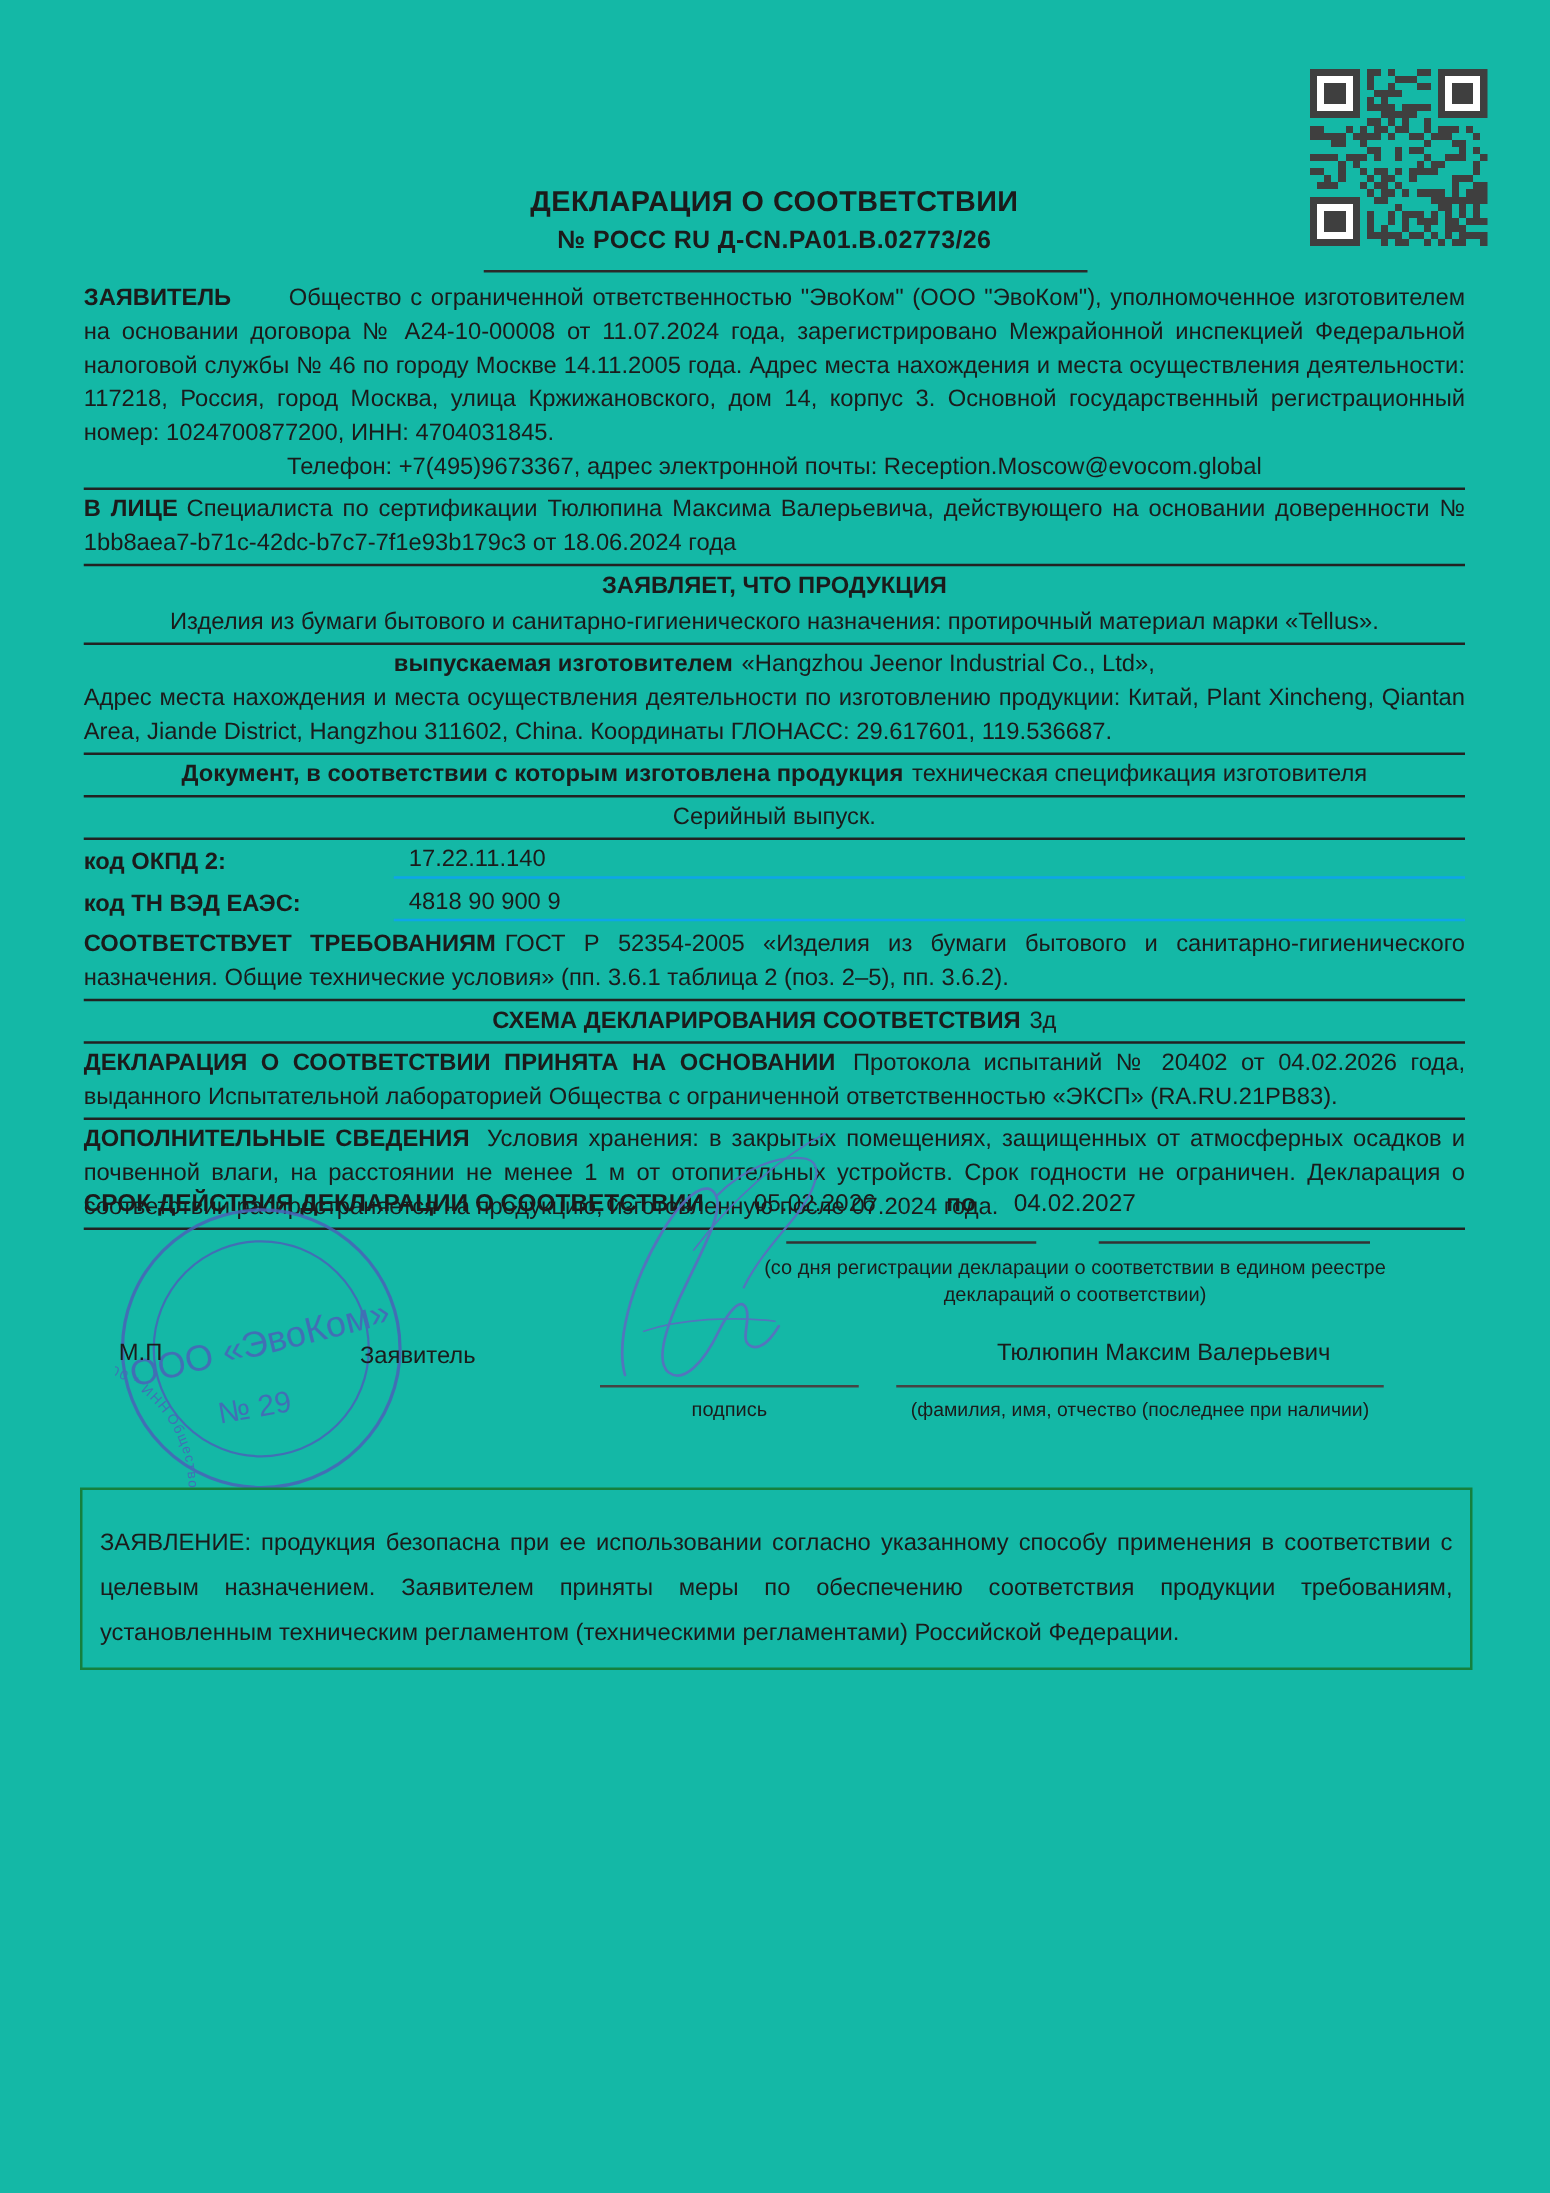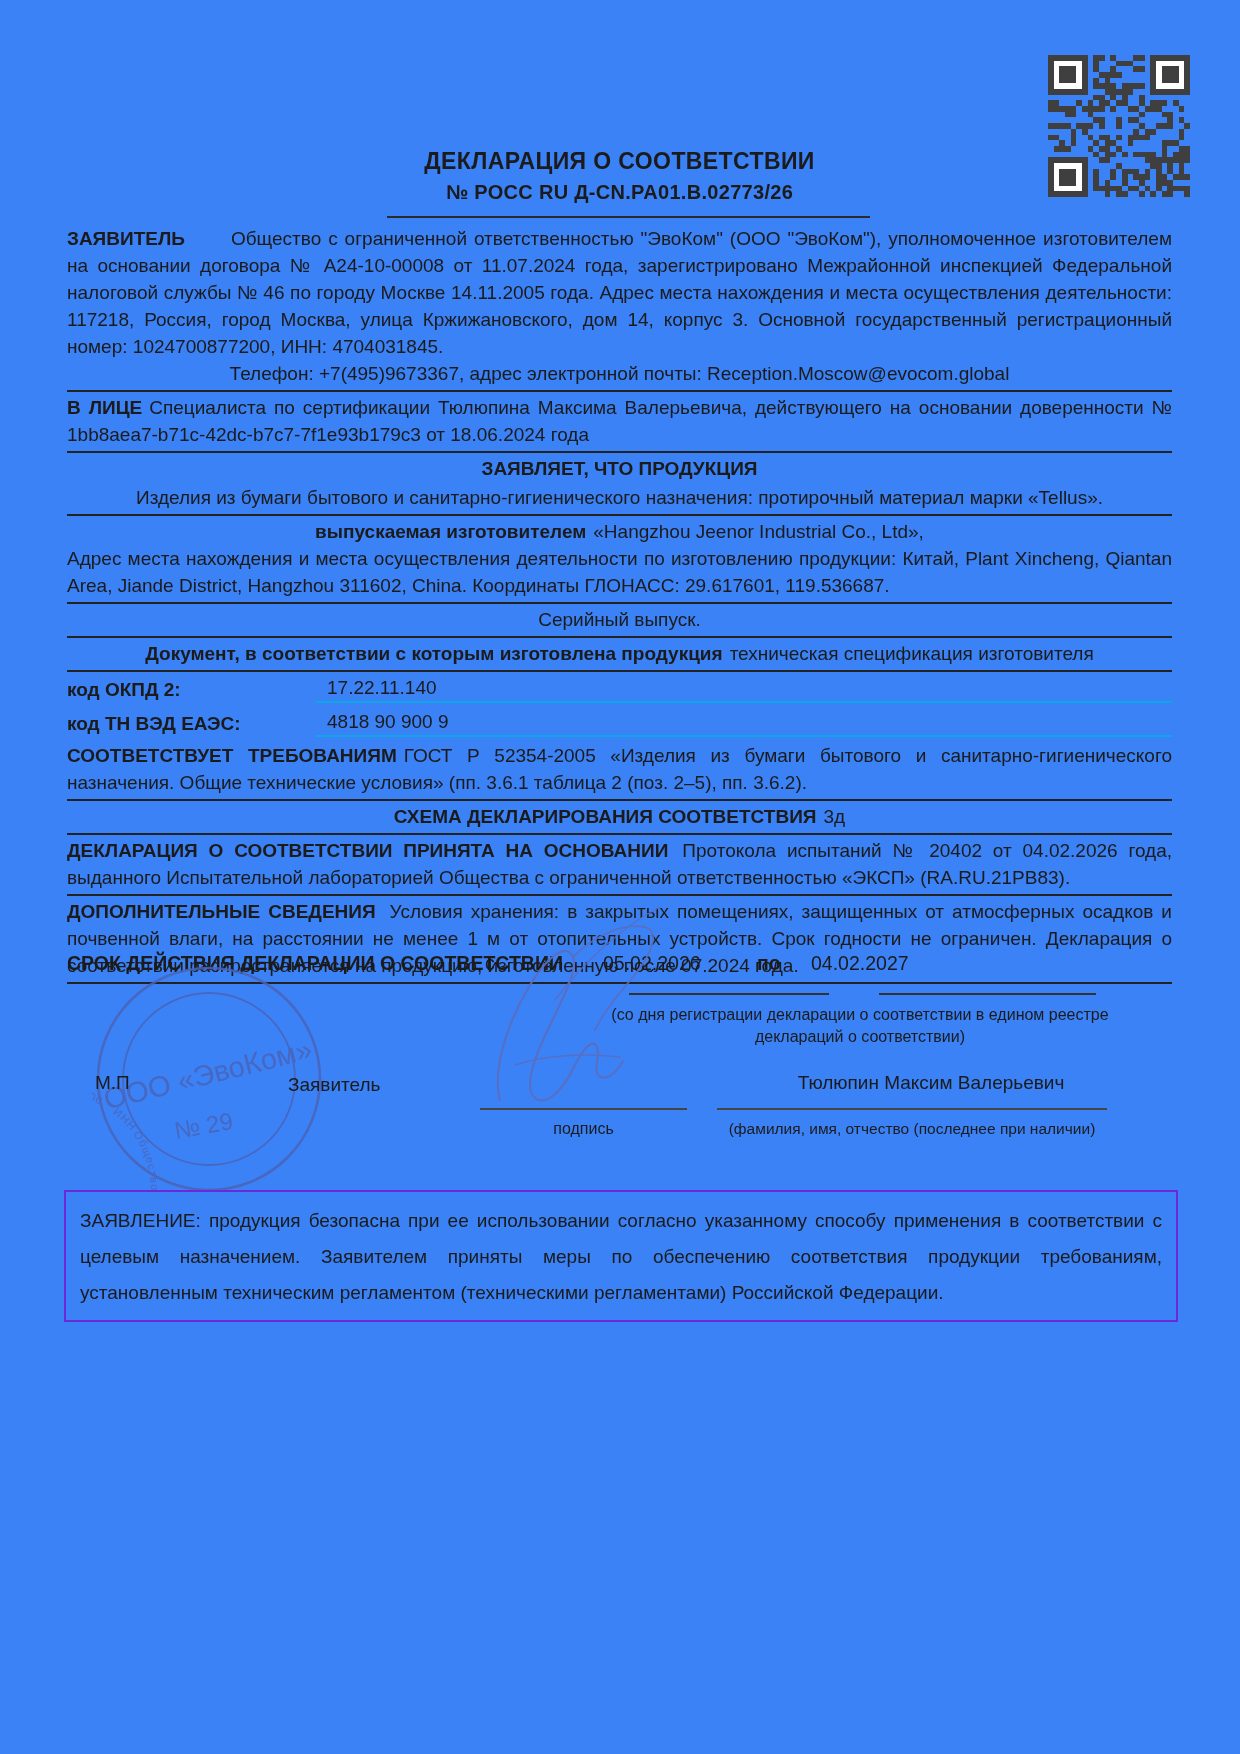--- a/index.html
+++ b/index.html
@@ -1,19 +1,19 @@
 <!DOCTYPE html>
 <html lang="ru"><head>
 <meta charset="utf-8">
 <style>
   html,body{margin:0;padding:0;background:#888;}
   .page{
     position:relative;
     width:1240px;height:1754px;
-    background:#3b82f6;
+    background:#14b8a6;
     font-family:"Liberation Sans","DejaVu Sans",sans-serif;
     color:#1b1b1b;
     overflow:hidden;
   }
   
   .qr{position:absolute;left:1048px;top:55px;width:142px;height:142px;}
   .qr svg{width:100%;height:100%;shape-rendering:crispEdges;}
   
   .titleblock{position:absolute;left:67px;top:148px;width:1105px;text-align:center;}
   .doc-title{font-size:23px;font-weight:bold;letter-spacing:.4px;margin:0;}
@@ -48,21 +48,21 @@
   .sig-line{position:absolute;left:480px;top:1108px;width:207px;border-bottom:2px solid #444;}
   .fio-line{position:absolute;left:717px;top:1108px;width:390px;border-bottom:2px solid #444;}
   .sig-caption{position:absolute;left:480px;top:1120px;width:207px;text-align:center;font-size:16px;}
   .fio-caption{position:absolute;left:717px;top:1120px;width:390px;text-align:center;font-size:15.5px;}
   
   .stamp{position:absolute;left:92px;top:962px;width:234px;height:234px;opacity:.85;}
   .signature{position:absolute;left:455px;top:905px;width:240px;height:215px;opacity:.9;}
   
   .statement{
     position:absolute;left:64px;top:1190px;width:1082px;
-    border:2px solid #6d28d9;padding:11px 14px 9px 14px;
+    border:2px solid #15803d;padding:25px 14px 9px 14px;
     font-size:19px;line-height:36px;text-align:justify;
   }
 </style>
 </head>
 <body>
 
 <div class="page">
 
   <div class="qr">
     <svg viewBox="0 0 25 25" xmlns="http://www.w3.org/2000/svg">
@@ -307,25 +307,25 @@
     <div class="row">
       <p class="plain">Изделия из бумаги бытового и санитарно-гигиенического назначения: протирочный материал марки «Tellus».</p>
     </div>
 
     <div class="row">
       <p class="plain"><b class="lbl gap-sm">выпускаемая изготовителем</b><span>«Hangzhou Jeenor Industrial Co., Ltd»,</span></p>
       <p>Адрес места нахождения и места осуществления деятельности по изготовлению продукции: Китай, Plant Xincheng, Qiantan Area, Jiande District, Hangzhou 311602, China. Координаты ГЛОНАСС: 29.617601, 119.536687.</p>
     </div>
 
     <div class="row">
+      <p class="plain"><b class="lbl gap-sm">Документ, в соответствии с которым изготовлена продукция</b><span>техническая спецификация изготовителя</span></p>
+    </div>
+
+    <div class="row">
       <p class="plain">Серийный выпуск.</p>
-    </div>
-
-    <div class="row">
-      <p class="plain"><b class="lbl gap-sm">Документ, в соответствии с которым изготовлена продукция</b><span>техническая спецификация изготовителя</span></p>
     </div>
 
     <div class="row code-row">
       <div class="code-label">код ОКПД 2:</div>
       <div class="code-value">17.22.11.140</div>
     </div>
 
     <div class="row code-row">
       <div class="code-label">код ТН ВЭД ЕАЭС:</div>
       <div class="code-value">4818 90 900 9</div>

